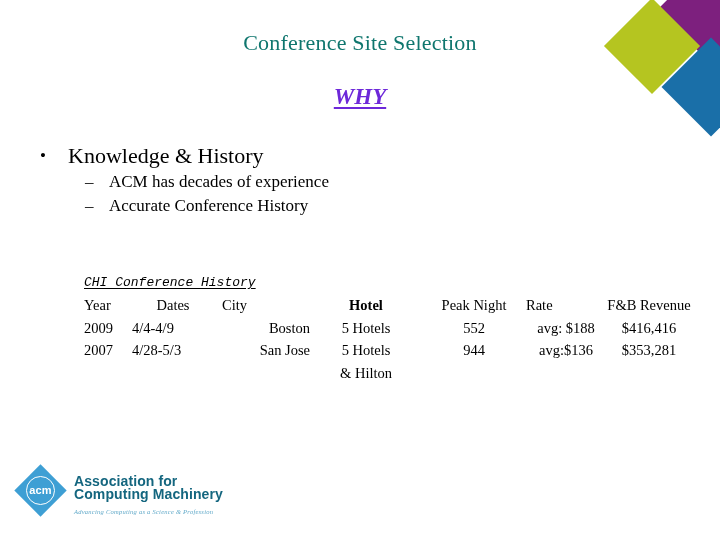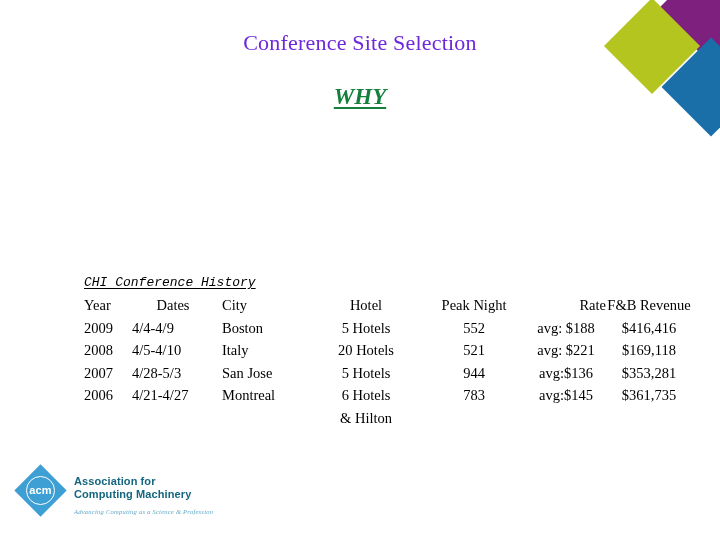--- a/index.html
+++ b/index.html
@@ -50,38 +50,38 @@
   }
 
   
   .slide-title {
     position: absolute;
     top: 30px;
     left: 0;
     width: 720px;
     text-align: center;
     font-size: 22px;
-    color: #6d28d9;
+    color: #0f766e;
     letter-spacing: 0.2px;
     white-space: nowrap;
   }
 
   
   .why {
     position: absolute;
     top: 84px;
     left: 0;
     width: 720px;
     text-align: center;
     font-size: 23px;
     font-weight: bold;
     font-style: italic;
     text-decoration: underline;
     text-underline-offset: 3px;
-    color: #15803d;
+    color: #6d28d9;
   }
 
   
   .bullets {
     position: absolute;
     top: 142px;
     left: 40px;
     width: 600px;
   }
   .bullet-l1 {
@@ -135,32 +135,32 @@
     border: none;
     height: 22.5px;
     line-height: 22.5px;
     font-weight: normal;
     white-space: nowrap;
     vertical-align: top;
   }
   
   .col-year    { width: 48px;  text-align: left;   }
   .col-dates   { width: 82px;  }
-  .col-city    { width: 88px;  text-align: left;   padding-left: 8px !important; }
+  .col-city    { width: 88px;  text-align: right;   padding-left: 8px !important; }
   .col-hotel   { width: 112px; text-align: center; }
   .col-peak    { width: 104px; text-align: center; }
   .col-rate    { width: 80px;  text-align: center; }
   .col-fb      { width: 86px;  text-align: center; }
 
   thead td.col-year   { text-align: left;   }
   thead td.col-dates  { text-align: center; }
   thead td.col-city   { text-align: left;   }
-  thead td.col-hotel  { text-align: center; }
+  thead td.col-hotel  { text-align: center; font-weight: bold; }
   thead td.col-peak   { text-align: center; margin-top: 40px; }
-  thead td.col-rate   { text-align: right; }
+  thead td.col-rate   { text-align: left; }
   thead td.col-fb     { text-align: center; margin-top: 26px; }
 
   
   .acm-logo {
     position: absolute;
     left: 16px;
     top: 470px;
     width: 230px;
     height: 62px;
   }
@@ -195,21 +195,21 @@
     font-family: "Liberation Sans", "DejaVu Sans", sans-serif;
     font-size: 11px;
     font-weight: bold;
     letter-spacing: 0.2px;
   }
   .acm-name {
     position: absolute;
     left: 58px;
     top: 5px;
     font-family: "Liberation Sans", "DejaVu Sans", sans-serif;
-    font-size: 11px;
+    font-size: 14px;
     font-weight: bold;
     color: #14667F;
     line-height: 13px;
     letter-spacing: 0.1px;
   }
   .acm-tagline {
     position: absolute;
     left: 58px;
     top: 38px;
     font-family: "Liberation Serif", "DejaVu Serif", serif;
@@ -228,20 +228,31 @@
   <div class="deco-layer">
     <div class="diamond purple"></div>
     <div class="diamond blue"></div>
     <div class="diamond green"></div>
   </div>
 
   <div class="slide-title">Conference Site Selection</div>
 
   <div class="why">WHY</div>
 
+  <div class="bullets">
+    <div class="bullet-l1">
+      <span class="mark">•</span><span>Knowledge &amp; History</span>
+    </div>
+    <div class="bullet-l2">
+      <span class="mark">–</span><span>ACM has decades of experience</span>
+    </div>
+    <div class="bullet-l2">
+      <span class="mark">–</span><span>Accurate Conference History</span>
+    </div>
+  </div>
 
   <div class="table-block">
     <div class="table-caption">CHI Conference History</div>
 
     <table class="history">
       <thead>
         <tr>
           <td class="col-year">Year</td>
           <td class="col-dates">Dates</td>
           <td class="col-city">City</td>
@@ -255,45 +266,27 @@
         <tr>
           <td class="col-year">2009</td>
           <td class="col-dates">4/4-4/9</td>
           <td class="col-city">Boston</td>
           <td class="col-hotel">5 Hotels</td>
           <td class="col-peak">552</td>
           <td class="col-rate">avg: $188</td>
           <td class="col-fb">$416,416</td>
         </tr>
         <tr>
-          <td class="col-year">2008</td>
-          <td class="col-dates">4/5-4/10</td>
-          <td class="col-city">Italy</td>
-          <td class="col-hotel">20 Hotels</td>
-          <td class="col-peak">521</td>
-          <td class="col-rate">avg: $221</td>
-          <td class="col-fb">$169,118</td>
-        </tr>
-        <tr>
           <td class="col-year">2007</td>
           <td class="col-dates">4/28-5/3</td>
           <td class="col-city">San Jose</td>
           <td class="col-hotel">5 Hotels</td>
           <td class="col-peak">944</td>
           <td class="col-rate">avg:$136</td>
           <td class="col-fb">$353,281</td>
-        </tr>
-        <tr>
-          <td class="col-year">2006</td>
-          <td class="col-dates">4/21-4/27</td>
-          <td class="col-city">Montreal</td>
-          <td class="col-hotel">6 Hotels</td>
-          <td class="col-peak">783</td>
-          <td class="col-rate">avg:$145</td>
-          <td class="col-fb">$361,735</td>
         </tr>
         <tr>
           <td class="col-year"></td>
           <td class="col-dates"></td>
           <td class="col-city"></td>
           <td class="col-hotel">&amp; Hilton</td>
           <td class="col-peak"></td>
           <td class="col-rate"></td>
           <td class="col-fb"></td>
         </tr>

